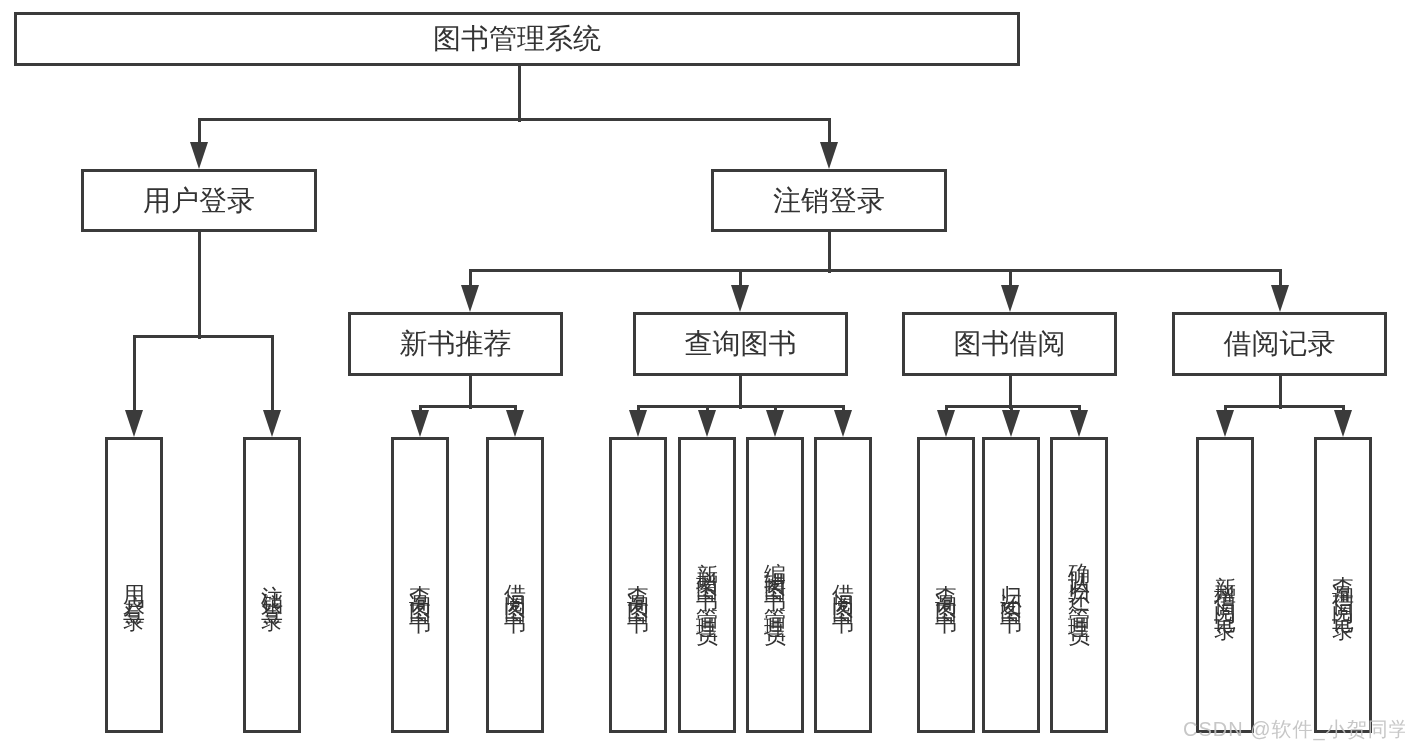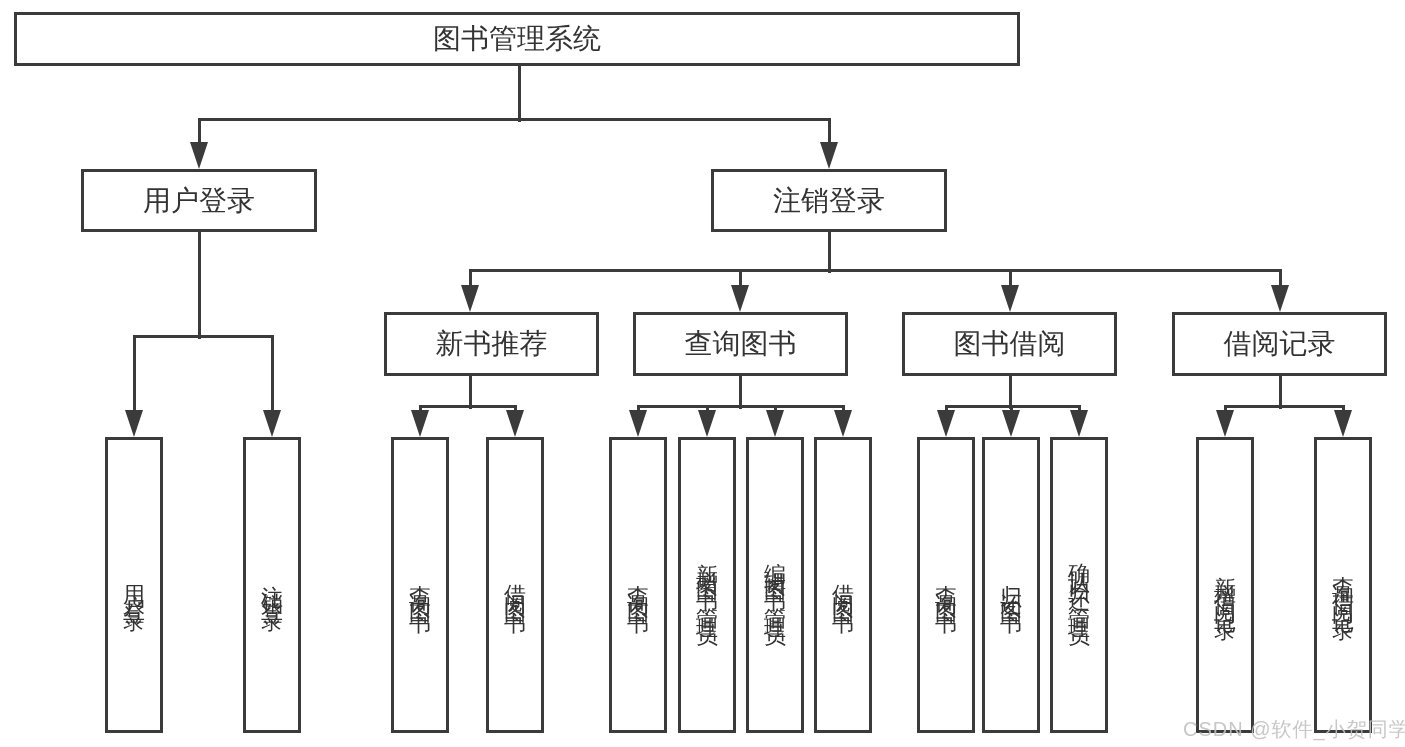--- a/index.html
+++ b/index.html
@@ -89,21 +89,21 @@
     <div class="arrowhead" style="left: 1334px; top: 410px;"></div>
     <div class="box" style="left: 14px; top: 12px; width: 1006px; height: 54px;">
       <span class="lbl">图书管理系统</span>
     </div>
     <div class="box" style="left: 81px; top: 169px; width: 236px; height: 63px;">
       <span class="lbl">用户登录</span>
     </div>
     <div class="box" style="left: 711px; top: 169px; width: 236px; height: 63px;">
       <span class="lbl">注销登录</span>
     </div>
-    <div class="box" style="left: 384px; top: 312px; width: 215px; height: 64px;">
+    <div class="box" style="left: 348px; top: 312px; width: 215px; height: 64px;">
       <span class="lbl">新书推荐</span>
     </div>
     <div class="box" style="left: 633px; top: 312px; width: 215px; height: 64px;">
       <span class="lbl">查询图书</span>
     </div>
     <div class="box" style="left: 902px; top: 312px; width: 215px; height: 64px;">
       <span class="lbl">图书借阅</span>
     </div>
     <div class="box" style="left: 1172px; top: 312px; width: 215px; height: 64px;">
       <span class="lbl">借阅记录</span>

